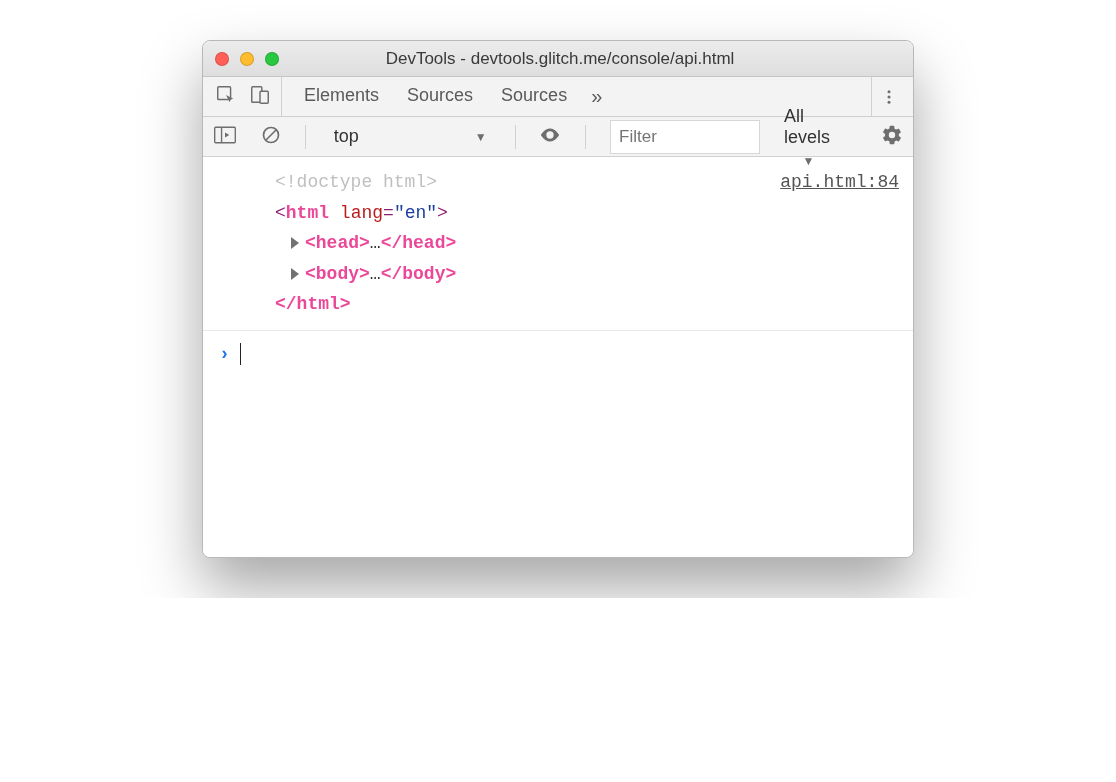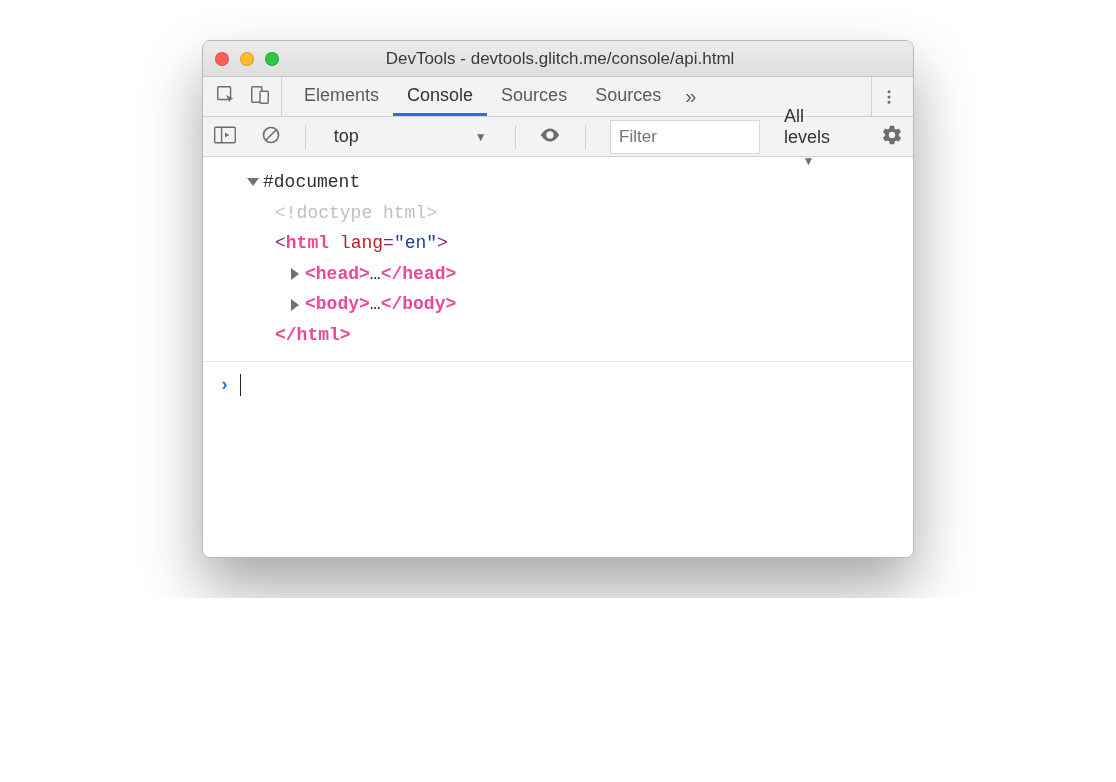--- a/index.html
+++ b/index.html
@@ -161,21 +161,20 @@
           </svg>
       </span>
       <span>
         <svg class="icon-svg" viewBox="0 0 24 24">
             <rect x="3" y="3" width="11" height="17" rx="1"></rect>
             <rect x="12" y="8" width="9" height="13" rx="1" fill="#f3f3f3"></rect>
           </svg>
       </span>
     </div>
     <div class="tab">Elements</div>
-    <div class="tab active">Console</div>
     <div class="tab">Sources</div>
     <div class="tab">Sources</div>
     <div class="chevron-more">»</div>
     <div class="tabs-spacer"></div>
     <div class="kebab">
       <svg width="18" height="18" viewBox="0 0 24 24" fill="#6e6e6e">
           <circle cx="12" cy="5" r="2"></circle>
           <circle cx="12" cy="12" r="2"></circle>
           <circle cx="12" cy="19" r="2"></circle>
         </svg>
@@ -217,24 +216,22 @@
     <div class="fr-spacer"></div>
     <span class="gear">
       <svg viewBox="0 0 24 24">
           <path d="M19.4 13a7.8 7.8 0 0 0 .1-1 7.8 7.8 0 0 0-.1-1l2.1-1.6a.5.5 0 0 0 .1-.6l-2-3.5a.5.5 0 0 0-.6-.2l-2.5 1a7.6 7.6 0 0 0-1.7-1l-.4-2.6A.5.5 0 0 0 14 2h-4a.5.5 0 0 0-.5.4l-.4 2.6a7.6 7.6 0 0 0-1.7 1l-2.5-1a.5.5 0 0 0-.6.2l-2 3.5a.5.5 0 0 0 .1.6L4.5 11a7.8 7.8 0 0 0-.1 1 7.8 7.8 0 0 0 .1 1l-2.1 1.6a.5.5 0 0 0-.1.6l2 3.5a.5.5 0 0 0 .6.2l2.5-1a7.6 7.6 0 0 0 1.7 1l.4 2.6A.5.5 0 0 0 10 22h4a.5.5 0 0 0 .5-.4l.4-2.6a7.6 7.6 0 0 0 1.7-1l2.5 1a.5.5 0 0 0 .6-.2l2-3.5a.5.5 0 0 0-.1-.6zM12 15.5A3.5 3.5 0 1 1 15.5 12 3.5 3.5 0 0 1 12 15.5z"></path>
         </svg>
     </span>
   </div>
 
   <div class="console-body">
     <div class="log-block">
-
-      <div>
-        <span class="tree-tri"></span><span class="doc-name">#document</span>
-      </div>
+      <a class="source-link">api.html:84</a>
+
       <div class="indent1 doctype">&lt;!doctype html&gt;</div>
       <div class="indent1">
         <span class="tag-punc">&lt;</span><span class="tag-name">html</span>
         <span class="attr-name">lang</span><span class="attr-eq">=</span><span class="attr-val">"en"</span><span class="tag-punc">&gt;</span>
       </div>
       <div class="indent2">
         <span class="tree-tri collapsed"></span>
         <span class="tag-name">&lt;head&gt;</span>
           <span class="ellipsis">…</span>
           <span class="tag-name">&lt;/head&gt;</span>

